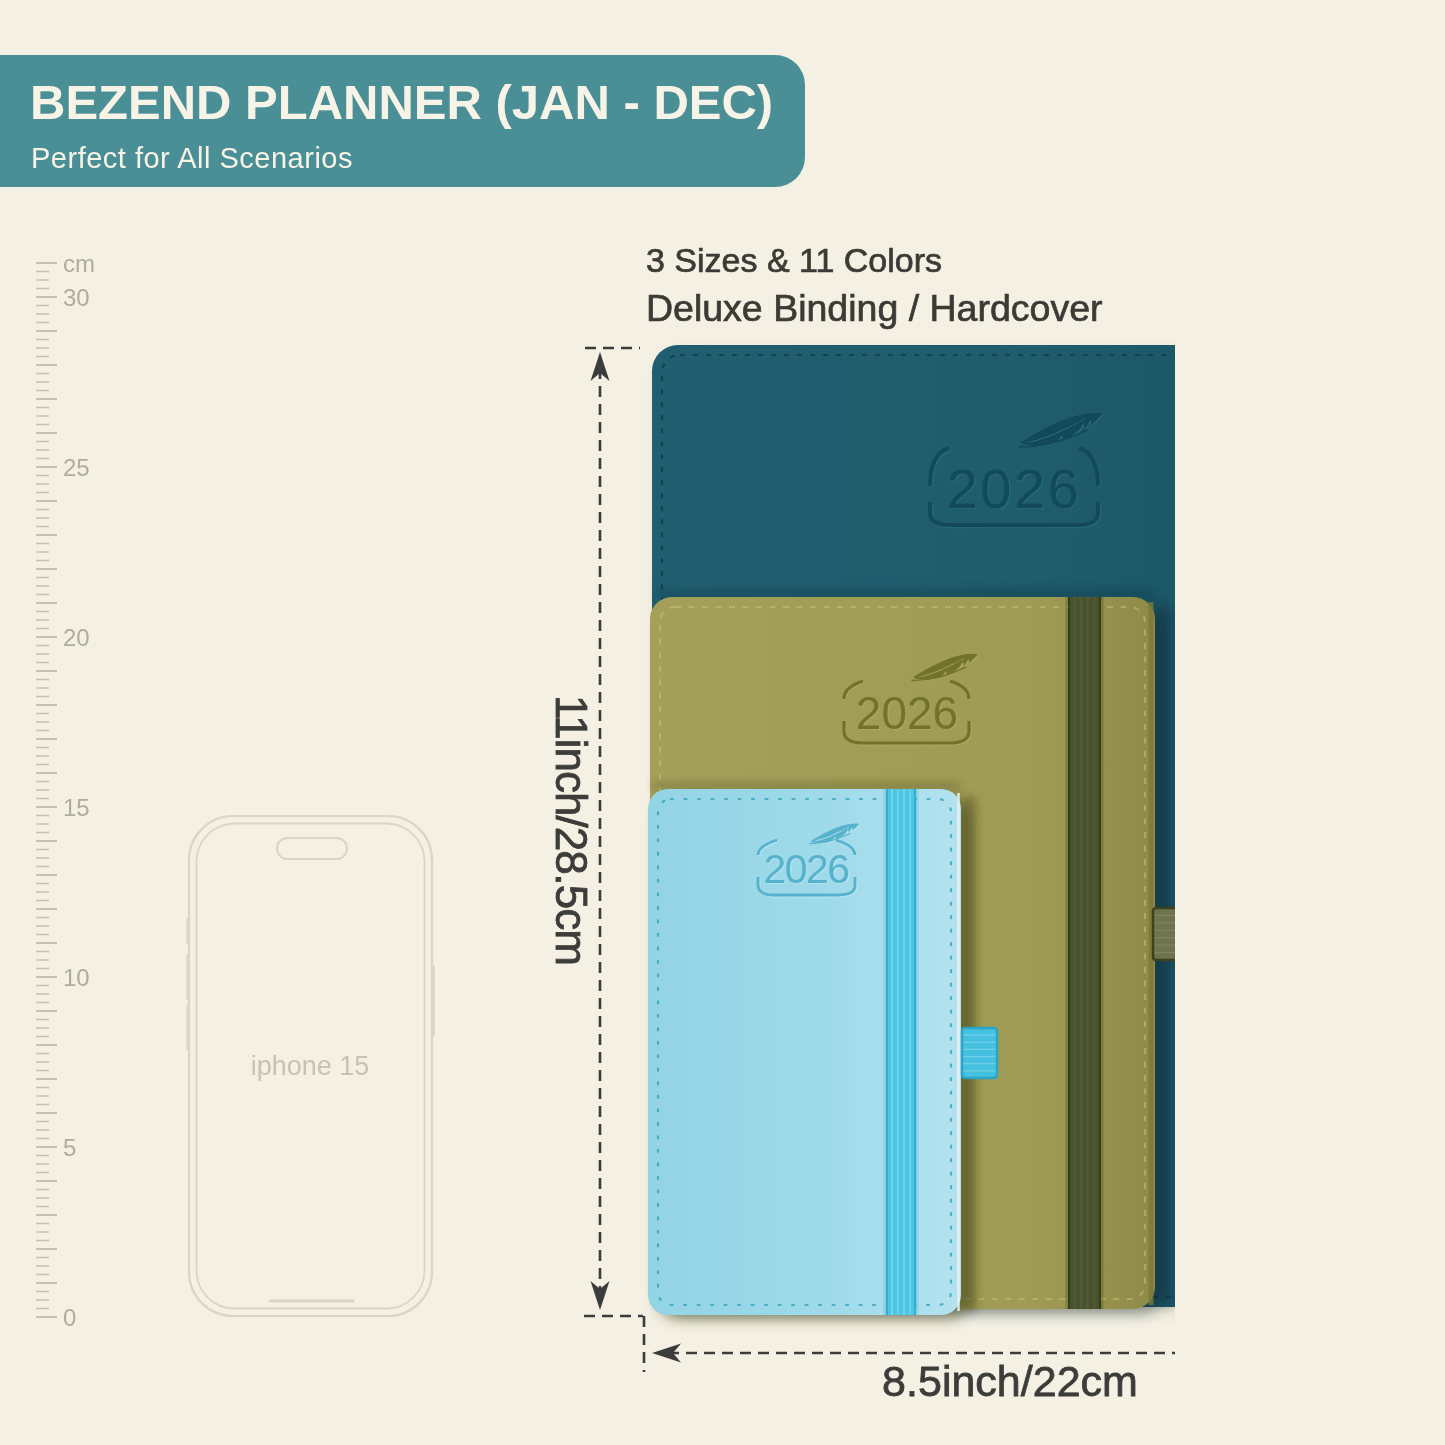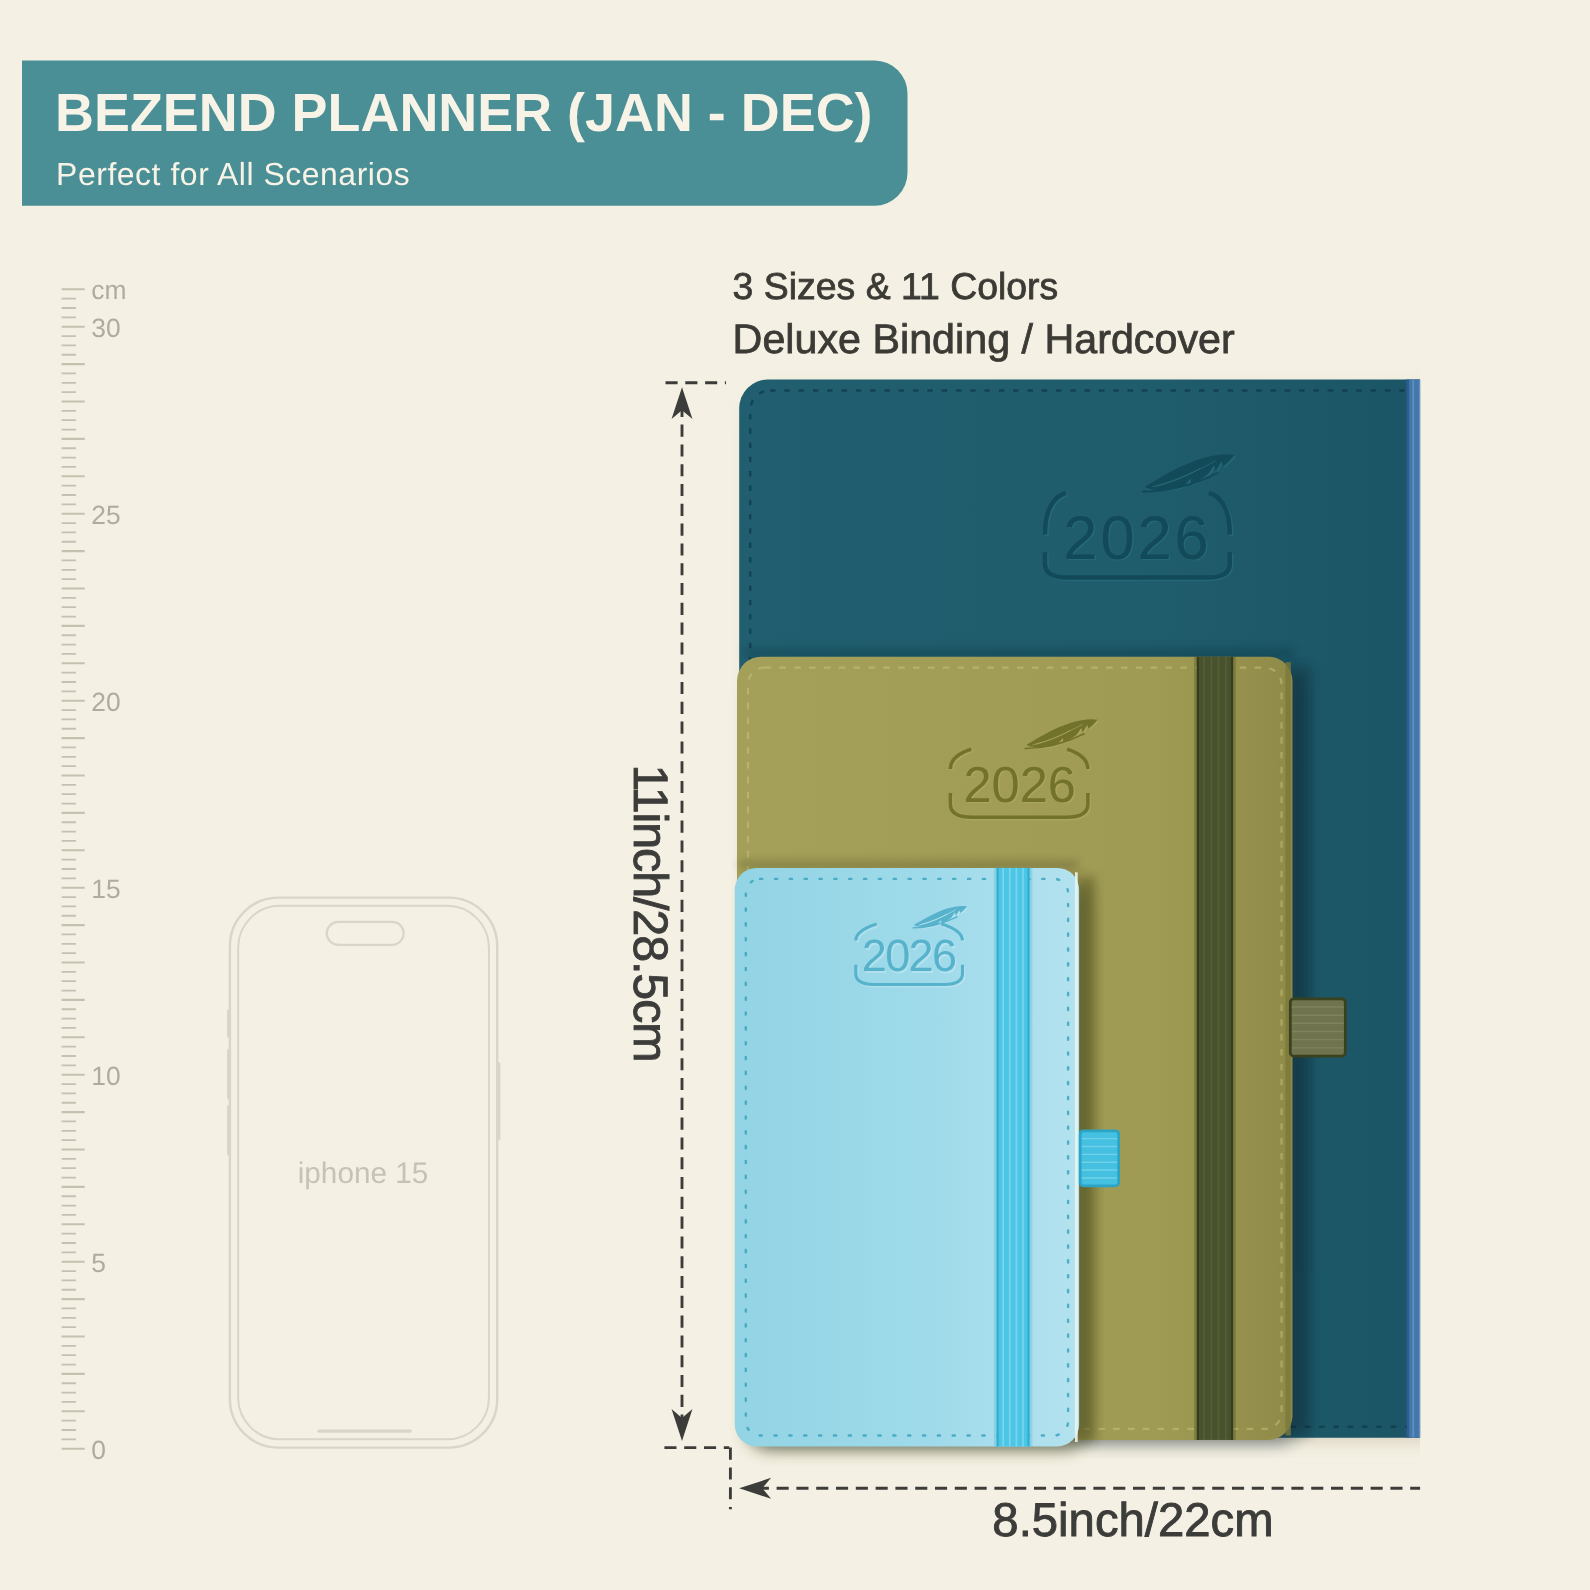--- a/index.html
+++ b/index.html
@@ -1,17 +1,17 @@
 <!DOCTYPE html>
 <html><head>
 <meta charset="utf-8">
 <title>Planner</title>
 <style>
 html,body{margin:0;padding:0;background:#f4f0e3;}
-#page{position:relative;width:1271px;height:1445px;overflow:hidden;font-family:"Liberation Sans", sans-serif;padding-left:20px;}
+#page{position:relative;width:1175px;height:1445px;overflow:hidden;font-family:"Liberation Sans", sans-serif;}
 </style>
 </head>
 <body>
 <div id="page">
 <svg width="1445" height="1445" viewBox="0 0 1445 1445">
 <defs>
 <linearGradient id="tealGrad" x1="0" y1="0" x2="1" y2="0">
  <stop offset="0" stop-color="#215f70"></stop>
  <stop offset="0.5" stop-color="#1f5c6c"></stop>
  <stop offset="0.88" stop-color="#1b5565"></stop>

